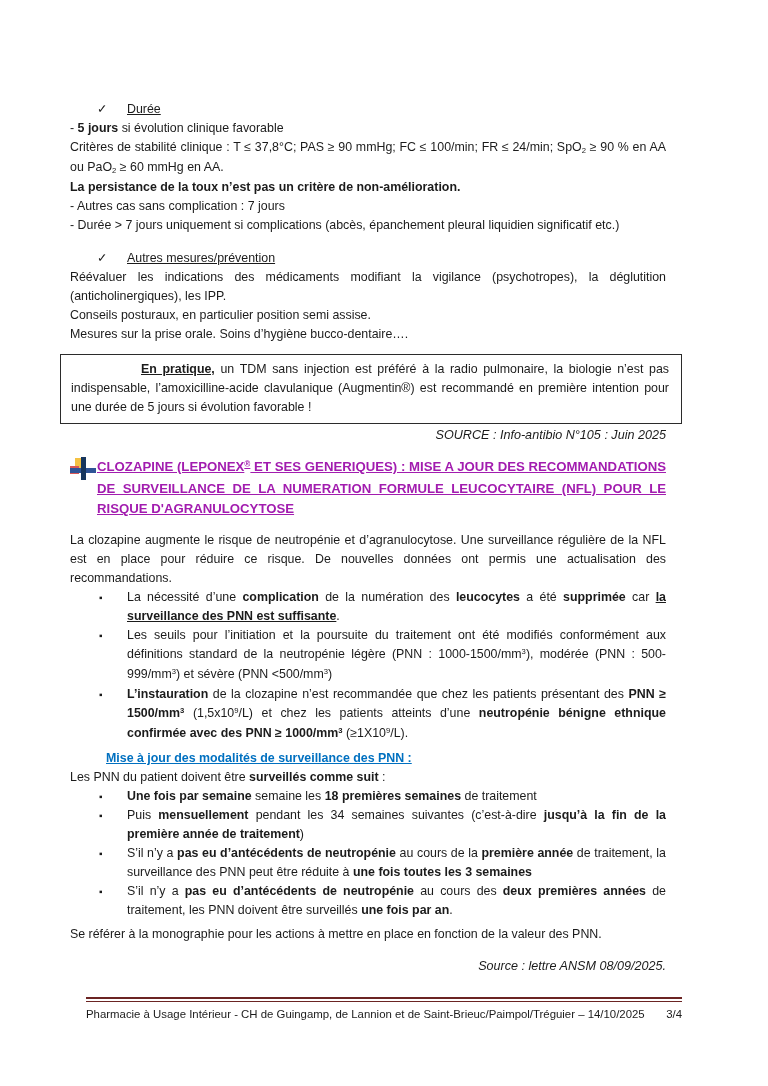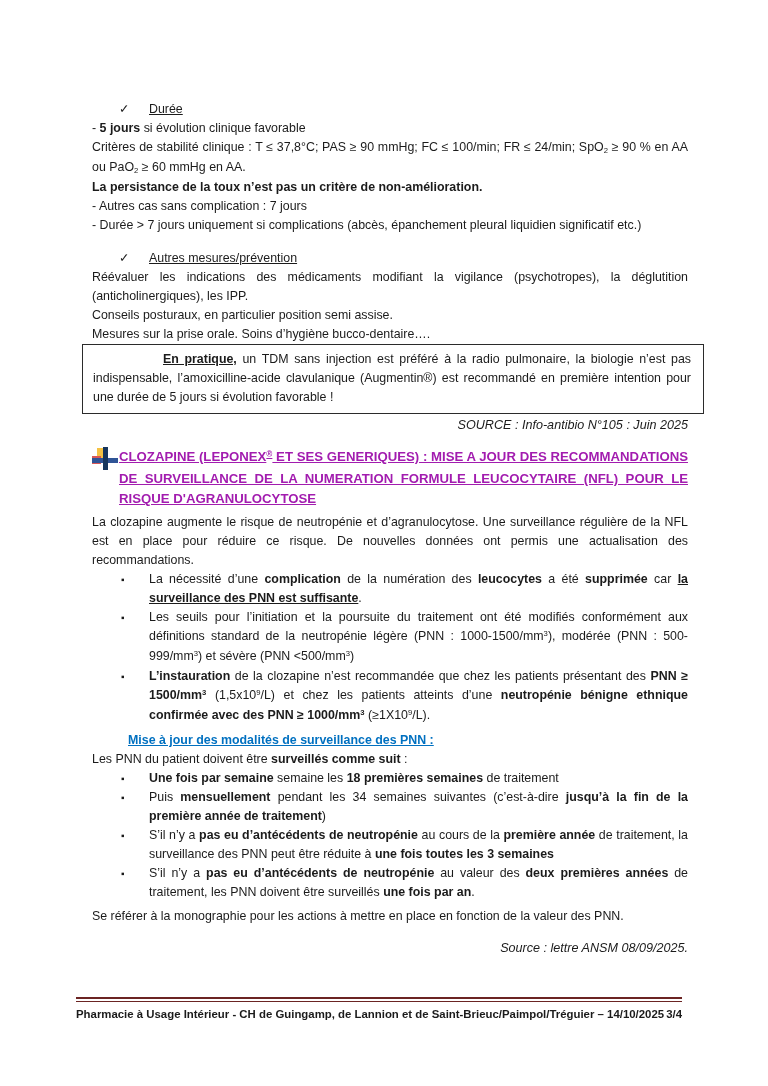--- a/index.html
+++ b/index.html
@@ -1,66 +1,66 @@
 <!DOCTYPE html>
 <html><head>
 <meta charset="utf-8">
 <style>
   html,body{margin:0;padding:0;}
   body{
     width:768px;height:1086px;position:relative;background:#ffffff;
     font-family:"Liberation Sans","DejaVu Sans",sans-serif;
     color:#1b1b1b;overflow:hidden;
   }
-  .page{position:absolute;left:92px;top:100px;width:596px;font-size:12.4px;line-height:19px;}
+  .page{position:absolute;left:70px;top:100px;width:596px;font-size:12.4px;line-height:19px;}
   p{margin:0;}
   .just{text-align:justify;}
   .b{font-weight:bold;}
   .u{text-decoration:underline;}
   .sup{font-size:.62em;position:relative;top:-.5em;}
   .sub{font-size:.62em;position:relative;top:.25em;}
 
   .check-item{padding-left:27px;}
   .check-glyph{display:inline-block;width:30px;}
   .check-label{text-decoration:underline;}
   .mt14{margin-top:14px;}
 
   .practice-box{
-    margin-left:-10px;margin-right:-16px;
+    margin-top:10px;margin-left:-10px;margin-right:-16px;
     border:1px solid #2b2b2b;padding:5px 12px 6px 10px;
     text-indent:70px;
   }
   .source{margin-top:2px;text-align:right;font-style:italic;font-size:12.6px;}
   .source2{margin-top:13px;}
 
   .article-heading{display:flex;margin-top:12px;}
   .plus-icon{position:relative;width:27px;flex:0 0 27px;height:24px;display:inline-block;}
   .plus-icon i{position:absolute;display:block;}
   .pi-y{left:5px;top:1px;width:10px;height:10px;background:#f5c243;}
   .pi-r{left:0;top:9px;width:9px;height:8px;background:#d95757;}
   .pi-h{left:0;top:11px;width:26px;height:5px;background:#2f5496;}
   .pi-v{left:11px;top:0;width:5px;height:23px;background:#17365d;}
   .heading-text{
     flex:1;color:#a21caf;font-weight:bold;font-size:13.2px;line-height:20px;
   }
   .heading-text .u{text-decoration:underline;}
 
-  .intro{margin-top:4px;}
+  .intro{margin-top:12px;}
   .subheading{
     margin-top:14px;color:#0070c0;font-weight:bold;text-decoration:underline;
     font-size:12.4px;line-height:19px;
   }
   .subheading.tight{margin-top:5px;}
   .bullet{position:relative;padding-left:57px;}
   .bullet .sq{
     position:absolute;left:29px;top:0;font-size:10px;line-height:19px;color:#1b1b1b;
   }
   .closing{margin-top:5px;}
 
-  .footer{position:absolute;left:76px;right:86px;top:997px;font-weight:bold;}
+  .footer{position:absolute;left:86px;right:86px;top:997px;}
   .footer-rule{
     height:2px;border-top:2.5px solid #6b2423;border-bottom:1px solid #6b2423;
   }
   .footer-row{
     display:flex;justify-content:space-between;
     font-size:11.4px;line-height:15px;padding-top:5px;color:#1b1b1b;
   }
 </style>
 </head>
 <body>
@@ -120,21 +120,21 @@
   <div class="bullet just">
     <span class="sq">▪</span>
     <div><span>Puis </span><span class="b">mensuellement</span><span> pendant les 34 semaines suivantes (c’est-à-dire </span><span class="b">jusqu’à la fin de la première année de traitement</span><span>)</span></div>
   </div>
   <div class="bullet just">
     <span class="sq">▪</span>
     <div><span>S’il n’y a </span><span class="b">pas eu d’antécédents de neutropénie</span><span> au cours de la </span><span class="b">première année</span><span> de traitement, la surveillance des PNN peut être réduite à </span><span class="b">une fois toutes les 3 semaines</span></div>
   </div>
   <div class="bullet just">
     <span class="sq">▪</span>
-    <div><span>S’il n’y a </span><span class="b">pas eu d’antécédents de neutropénie</span><span> au valeur des </span><span class="b">deux premières années</span><span> de traitement, les PNN doivent être surveillés </span><span class="b">une fois par an</span><span>.</span></div>
+    <div><span>S’il n’y a </span><span class="b">pas eu d’antécédents de neutropénie</span><span> au cours des </span><span class="b">deux premières années</span><span> de traitement, les PNN doivent être surveillés </span><span class="b">une fois par an</span><span>.</span></div>
   </div>
 
   <p class="closing"><span>Se référer à la monographie pour les actions à mettre en place en fonction de la valeur des PNN.</span></p>
   <p class="source source2">Source : lettre ANSM 08/09/2025.</p>
 
 </div>
 
 <div class="footer">
   <div class="footer-rule"></div>
   <div class="footer-row">

